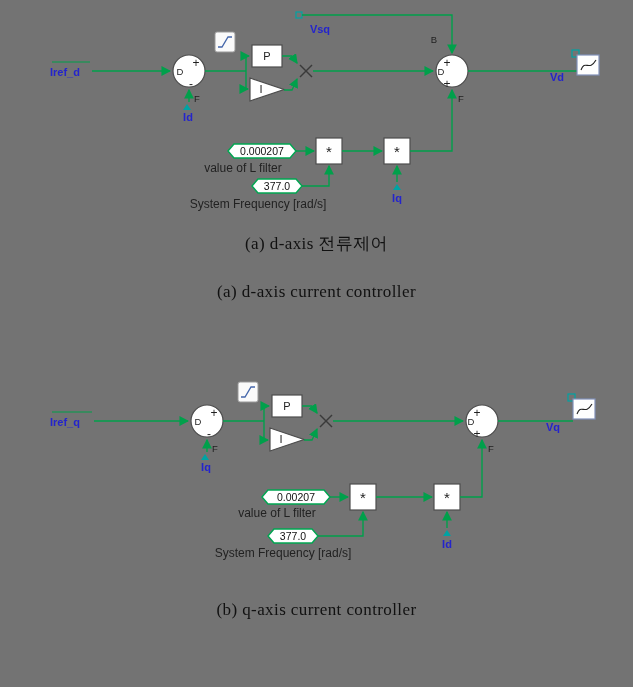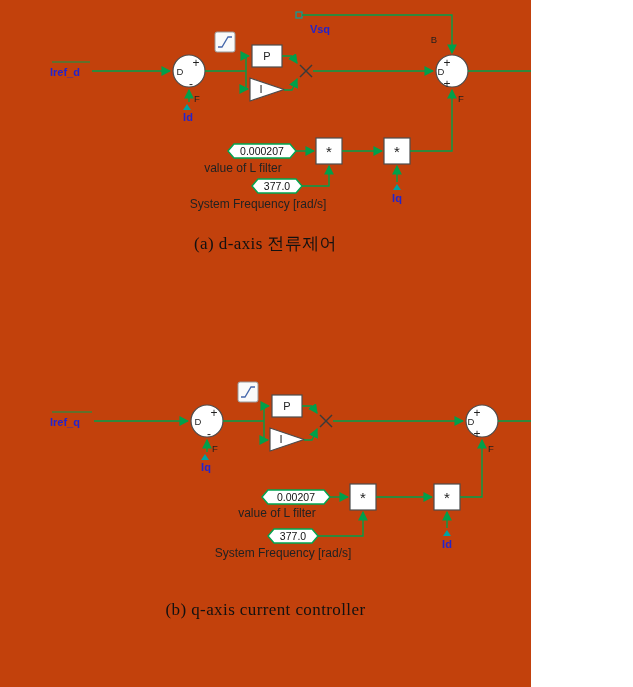--- a/index.html
+++ b/index.html
@@ -1,18 +1,18 @@
 <!DOCTYPE html>
 <html><head>
 <meta charset="utf-8">
 <style>
   * { margin:0; padding:0; box-sizing:border-box; }
   html,body { background:#fff; }
   body { width:633px; height:687px; font-family:"Liberation Sans",sans-serif; }
-  .page { position:relative; width:531px; height:687px; background:#c2410c; overflow:hidden; }
+  .page { position:relative; width:633px; height:687px; background:#737373; overflow:hidden; }
   .diagram { position:absolute; left:0; }
   #diagram-a { top:0; }
   #diagram-b { top:350px; }
   .caption { position:absolute; left:0; width:100%; text-align:center;
              font-family:"Liberation Serif",serif; font-size:17px; color:#111; letter-spacing:.4px; }
   #cap-a-ko { top:232px; } #cap-a-en { top:282px; }
   #cap-b-ko { top:590px; } #cap-b-en { top:600px; }
 
   svg text { font-family:"Liberation Sans",sans-serif; }
   .wire  { stroke:#00A04B; stroke-width:1.4; fill:none; }
@@ -120,20 +120,21 @@
     <text class="star" x="397" y="157">*</text>
 
     <path class="teal" d="M397,184 L393,190 H401 Z"></path>
     <text class="sig" x="397" y="202">Iq</text>
     <path class="wire" d="M397,182 V166" marker-end="url(#arrA)"></path>
 
     <path class="wire" d="M410,151 H452 V90" marker-end="url(#arrA)"></path>
   </svg>
 
   <div class="caption" id="cap-a-ko">(a) d-axis 전류제어</div>
+  <div class="caption" id="cap-a-en">(a) d-axis current controller</div>
 
   <svg id="diagram-b" class="diagram" width="633" height="230" viewBox="0 0 633 230">
     <defs>
       <marker id="arrB" viewBox="0 0 8 8" refX="7" refY="4" markerWidth="7" markerHeight="7" orient="auto">
         <path d="M0,0 L8,4 L0,8 Z" fill="#00A04B"></path>
       </marker>
     </defs>
 
     <path class="wire thin" d="M52,62 H92"></path>
     <text class="sig sigstart" x="50" y="76">Iref_q</text>

